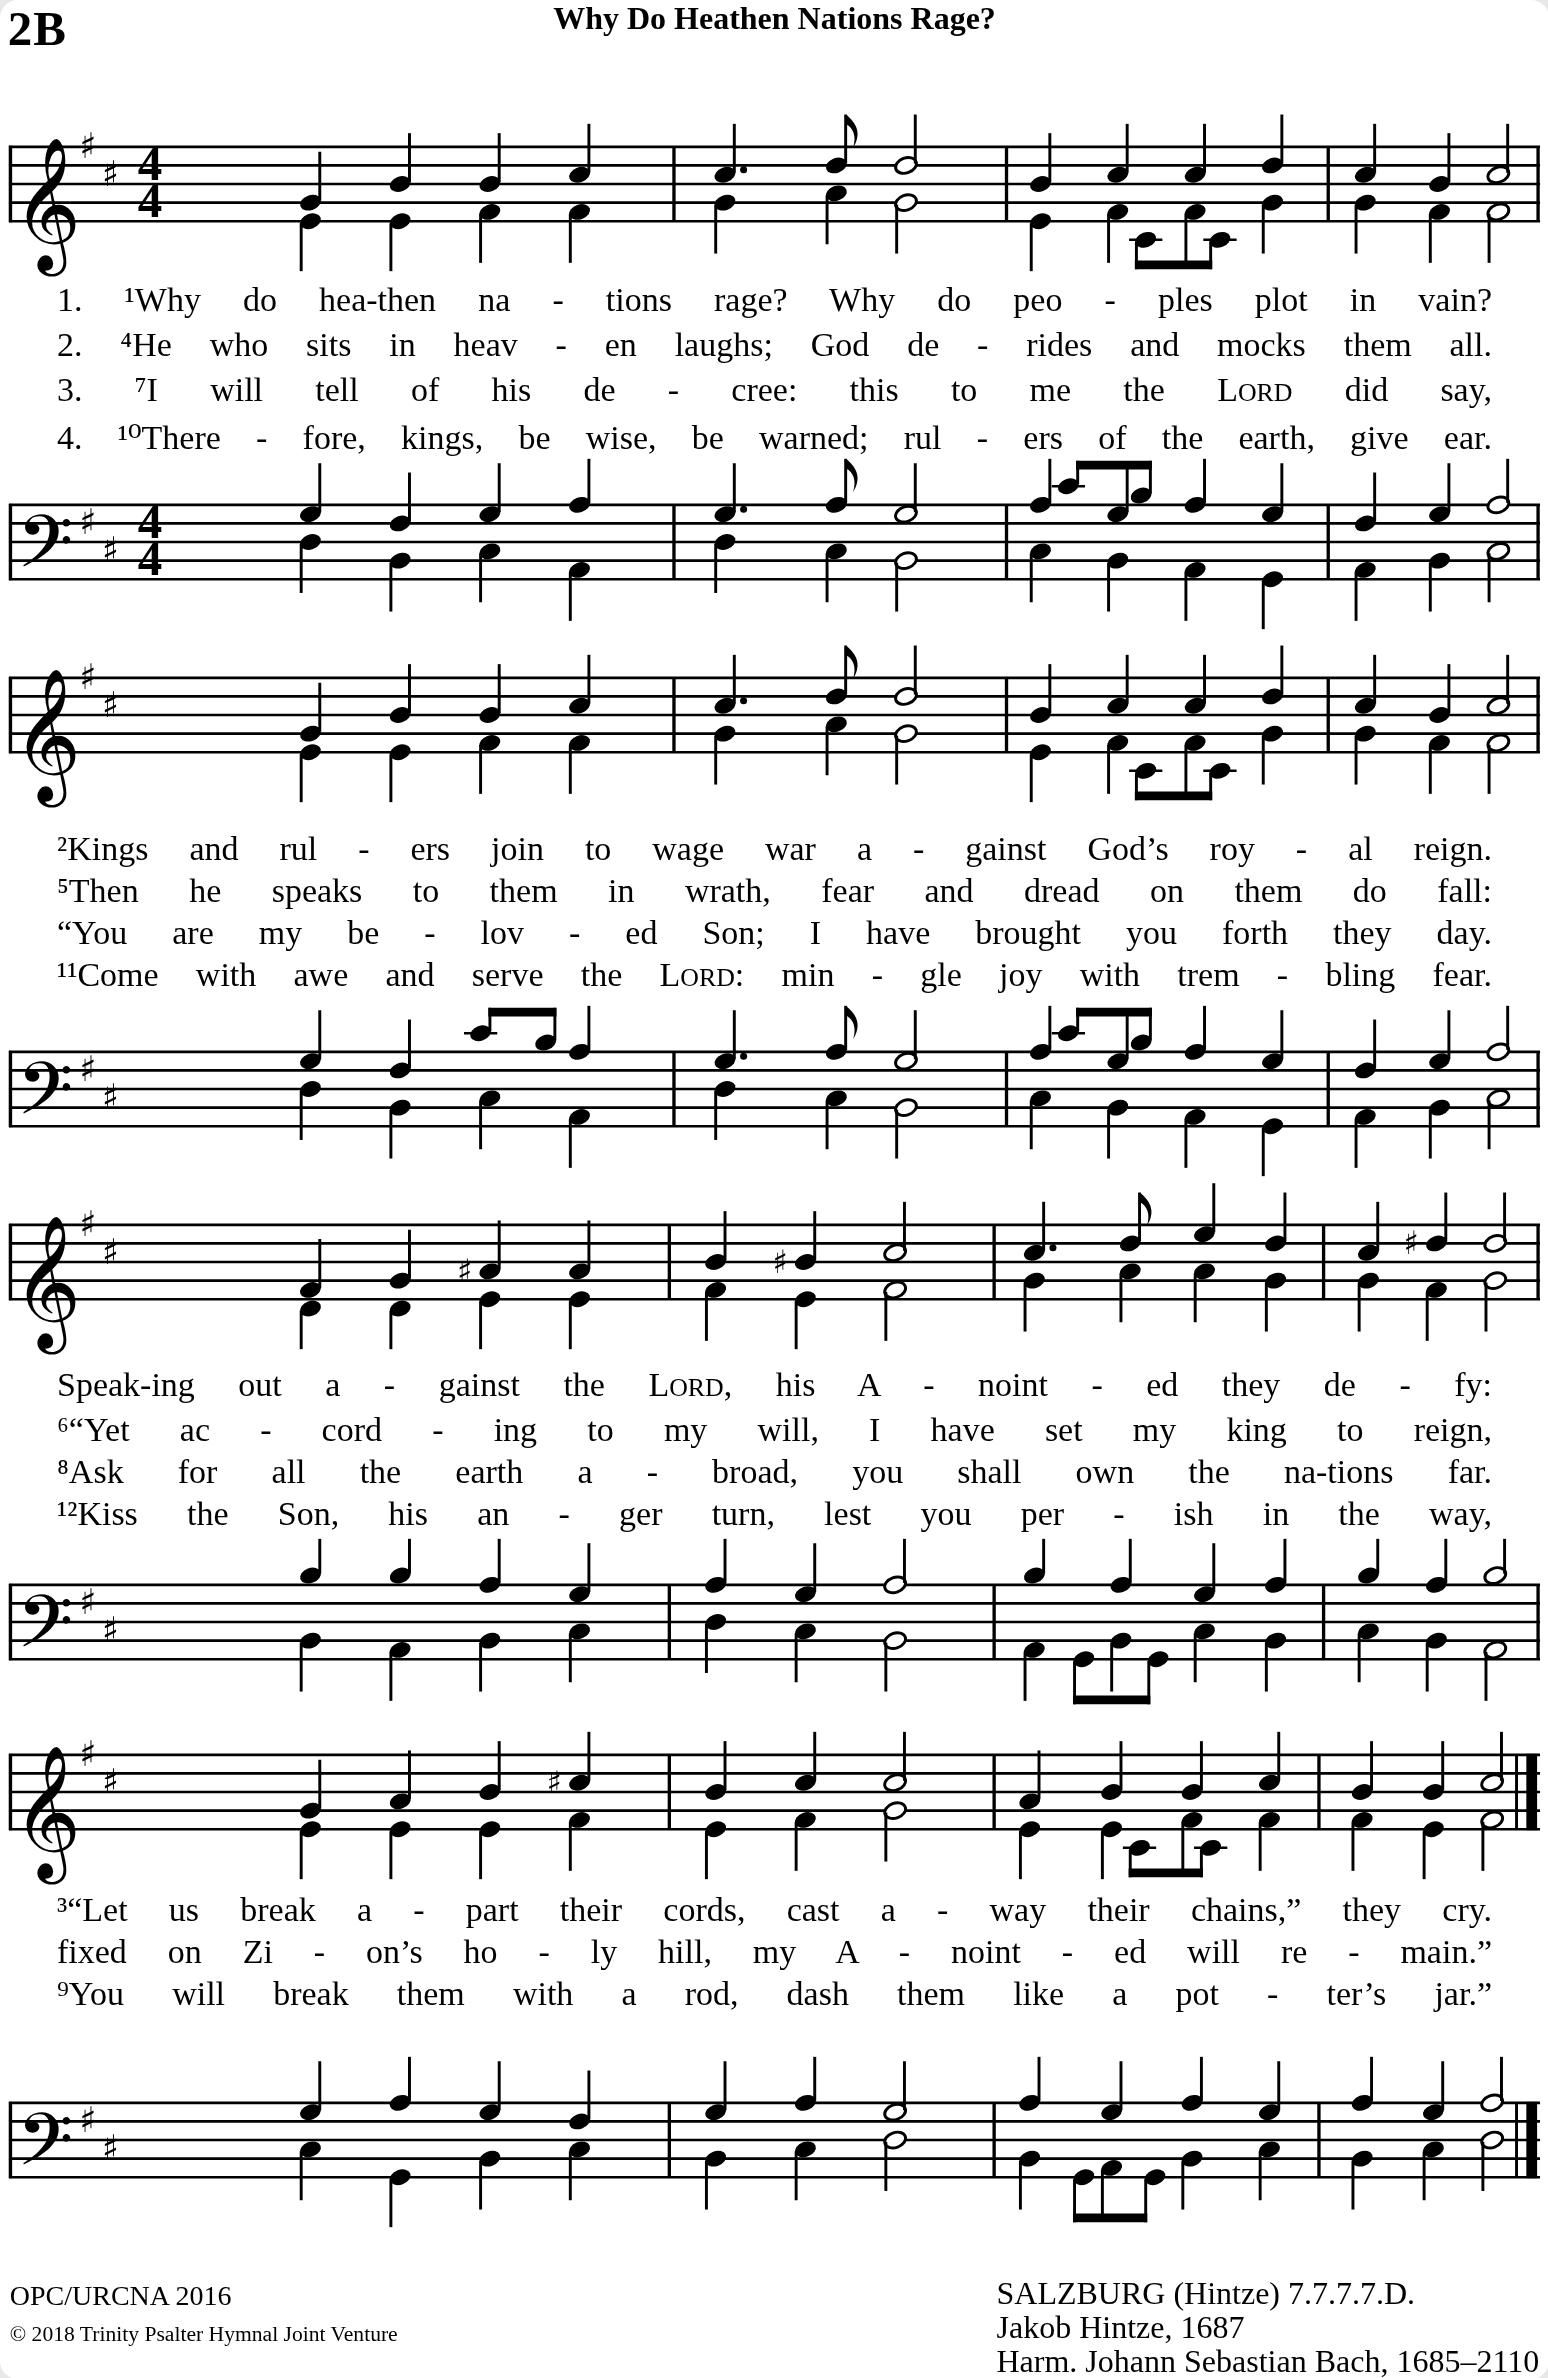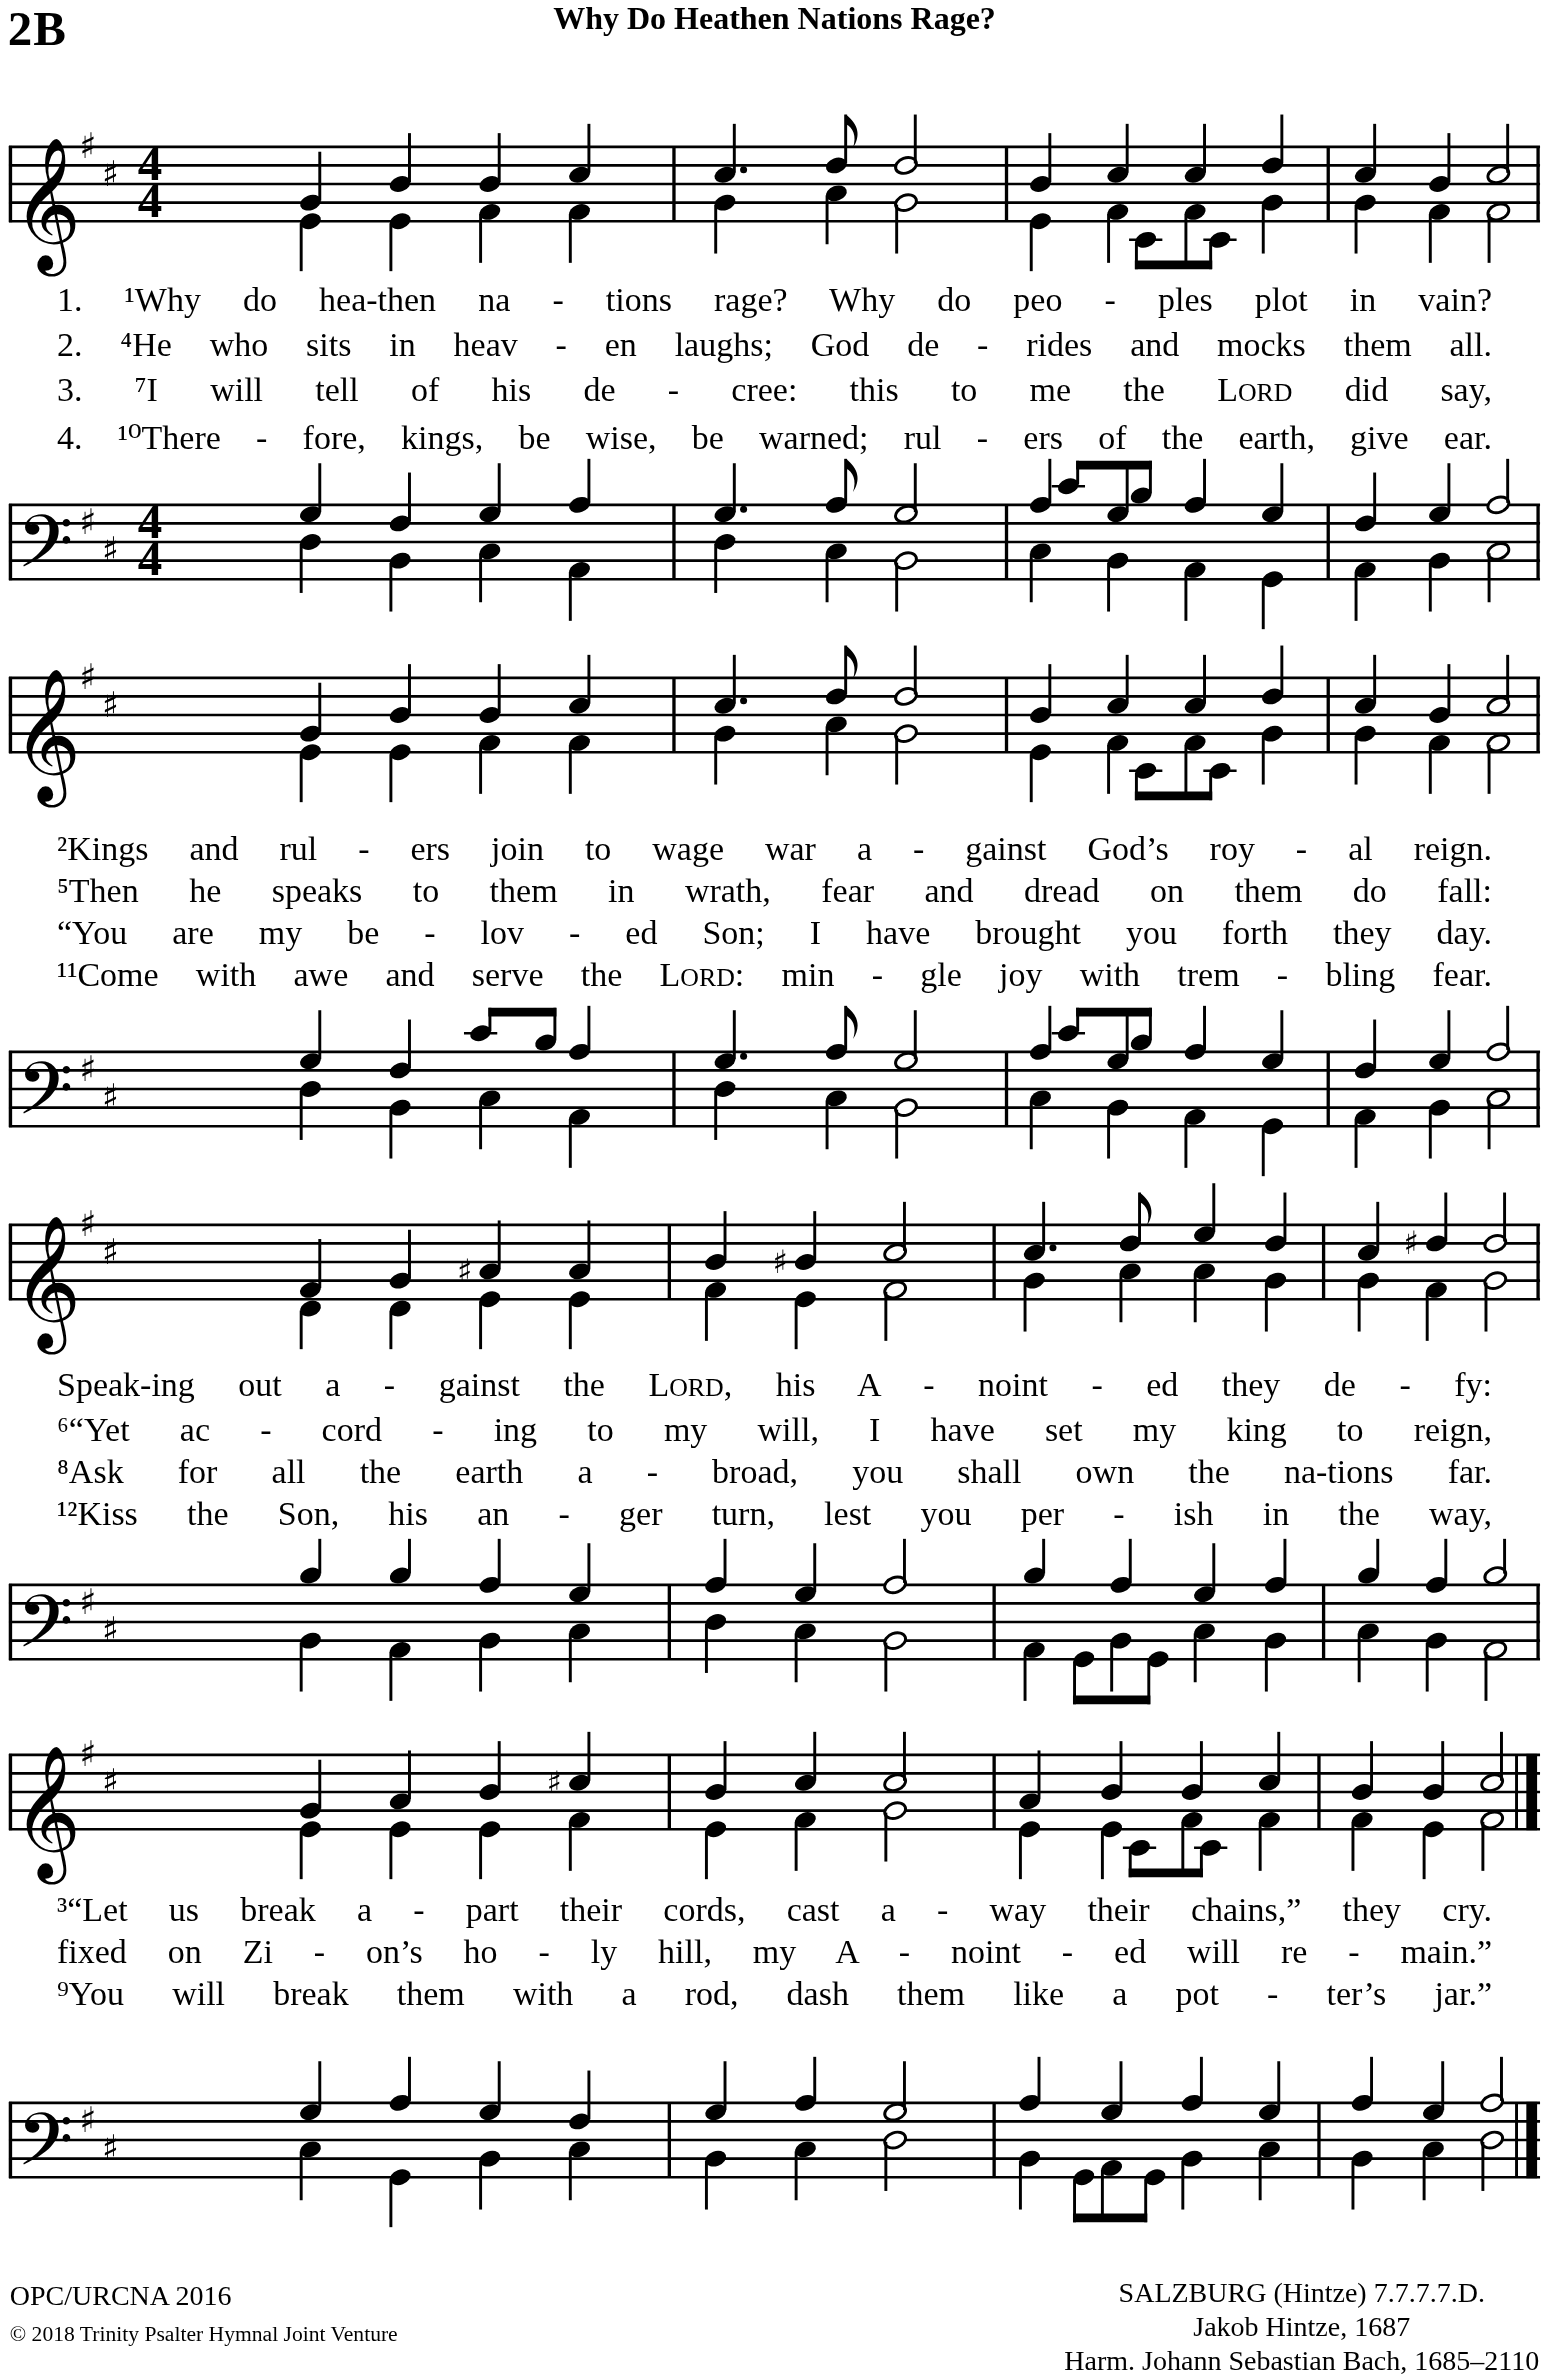--- a/index.html
+++ b/index.html
@@ -1,39 +1,39 @@
 <!DOCTYPE html>
 <html><head>
 <meta charset="utf-8">
 <style>
   html,body{margin:0;padding:0;background:#e8e8e8;}
   .page{
     position:relative;width:1549px;height:2379px;background:#ffffff;color:#000;
-    font-family:"Liberation Serif","DejaVu Serif",serif;overflow:hidden;margin:0 auto;
+    font-family:"Liberation Serif","DejaVu Serif",serif;overflow:hidden;margin:0 auto;border-radius:18px;
   }
   .hymn-number{position:absolute;left:7.8px;top:0px;font-size:49px;font-weight:bold;letter-spacing:1px;}
   .hymn-title{position:absolute;left:0;right:0;top:0px;text-align:center;font-size:32px;font-weight:bold;}
   .mstaff{position:absolute;left:0;width:1549px;height:186px;}
   #s1t{top:93px}  #s1b{top:451px}
   #s2t{top:624px} #s2b{top:998px}
   #s3t{top:1171px}#s3b{top:1531px}
   #s4t{top:1701px}#s4b{top:2049px}
   .lyr{position:absolute;left:57px;width:1435px;}
   #b1{top:277px}#b2{top:828px}#b3{top:1364px}#b4{top:1889px}
   .ln{
     font-size:34px;line-height:42px;white-space:nowrap;
     text-align:justify;text-align-last:justify;
     -moz-text-align-last:justify;
   }
   #b1 .ln{line-height:45px;}
   .ln .sc{font-size:.76em;}
   .foot-left{position:absolute;left:9.8px;top:2280px;}
   .foot-left .l1{font-size:28px;}
   .foot-left .l2{font-size:21.6px;margin-top:9.8px;}
-  .foot-right{position:absolute;right:9.8px;top:2276px;text-align:center;font-size:28px;line-height:34px;}
+  .foot-right{position:absolute;right:9.8px;top:2276px;text-align:left;font-size:32px;line-height:34px;}
   svg text{user-select:none;}
 </style>
 </head>
 <body>
 
 <div class="page">
 
   <div class="hymn-number">2B</div>
   <div class="hymn-title">Why Do Heathen Nations Rage?</div>
 

